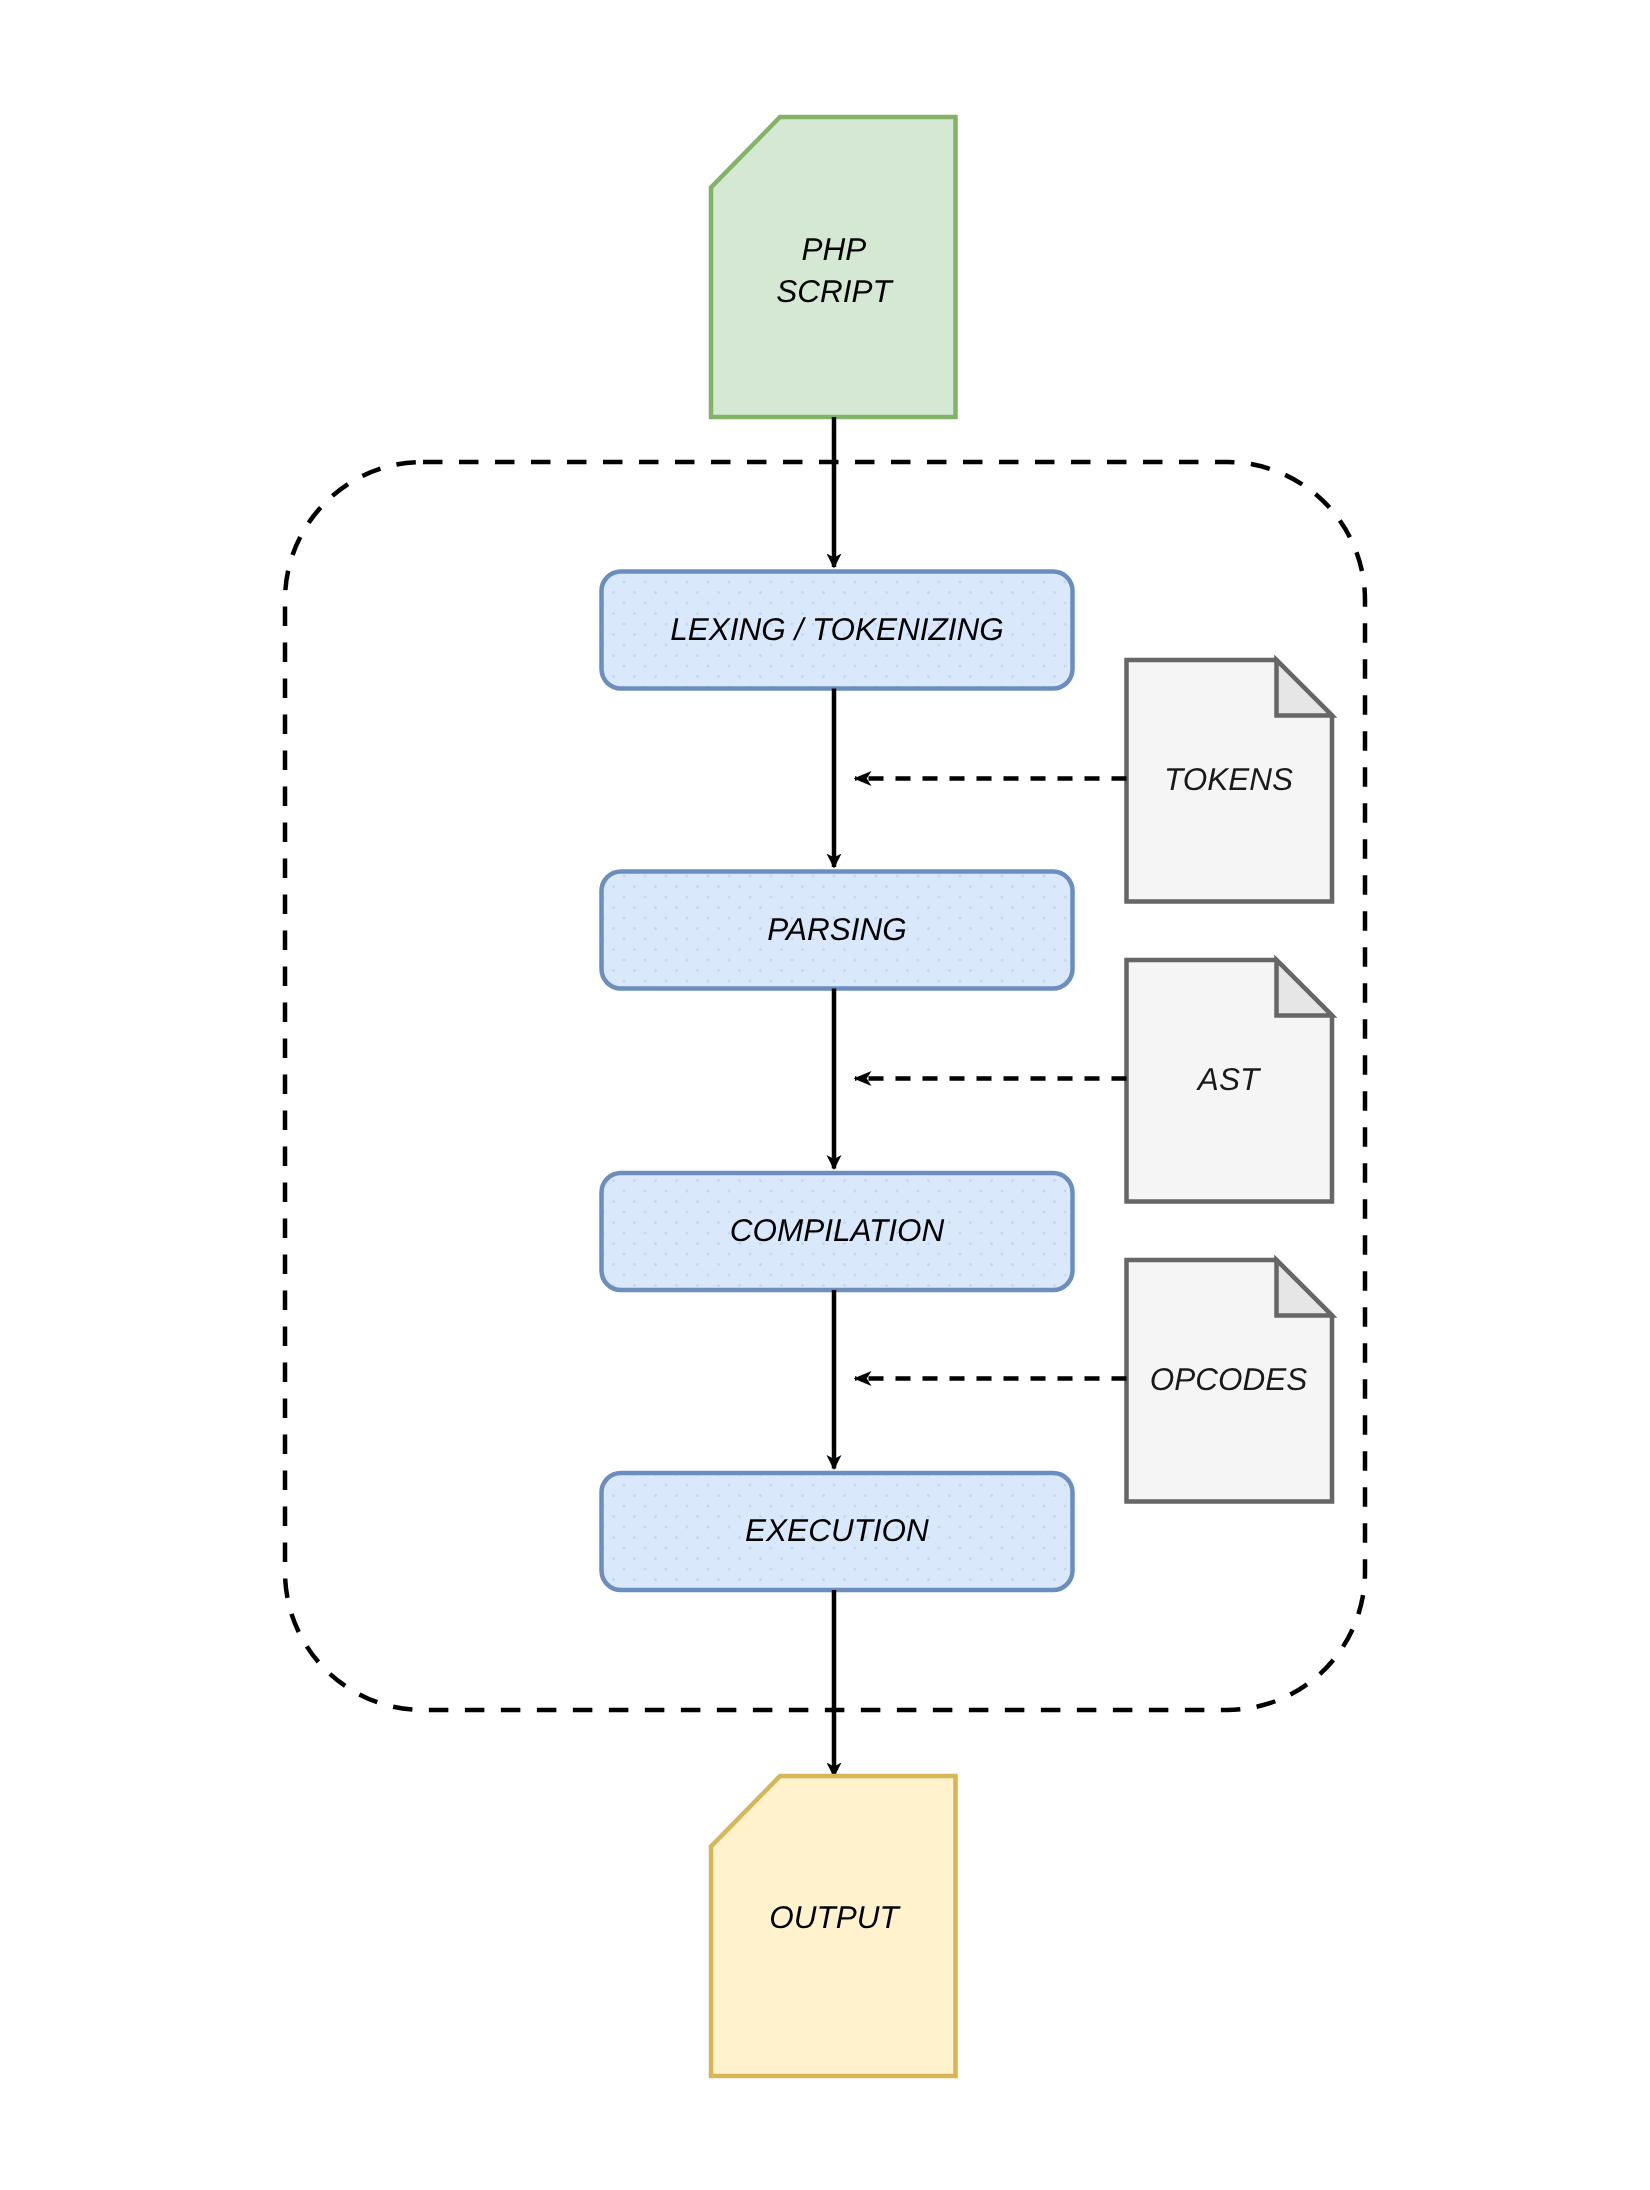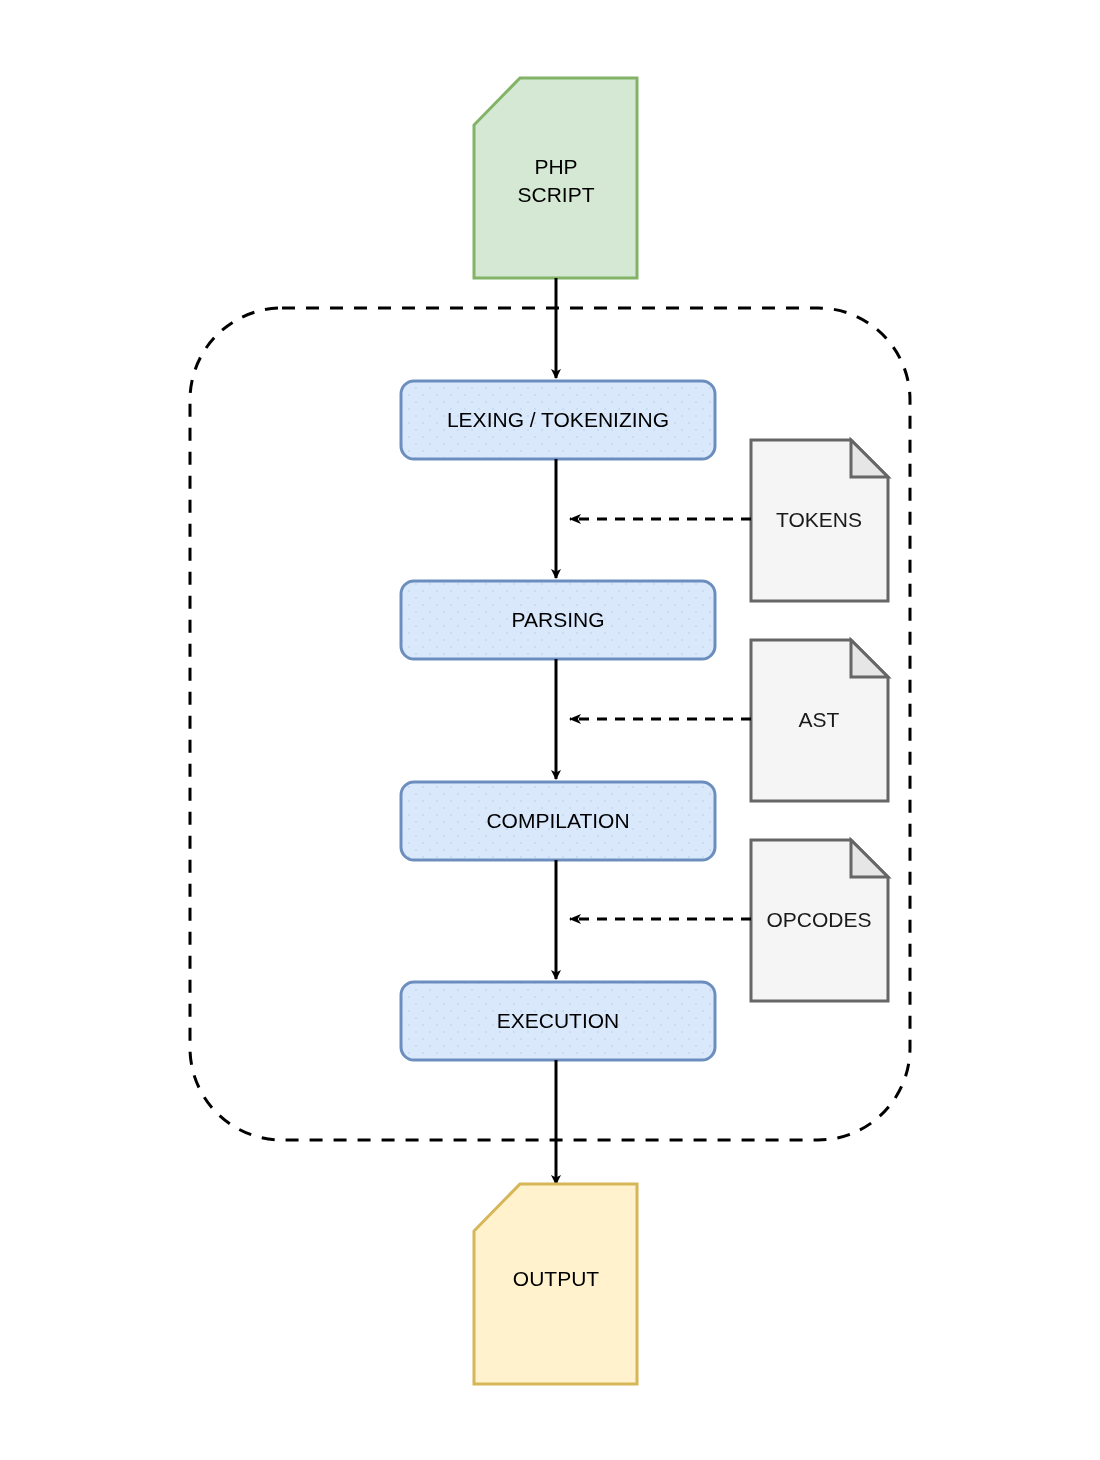--- a/index.html
+++ b/index.html
@@ -10,20 +10,21 @@
   body {
     width: 1100px;
     height: 1460px;
     font-family: "Liberation Sans", sans-serif;
     overflow: hidden;
   }
   #diagram-root {
     position: relative;
     width: 1100px;
     height: 1460px;
+    font-style: italic;
   }
   svg.layer {
     position: absolute;
     top: 0;
     left: 0;
     width: 1100px;
     height: 1460px;
   }
   .node-label {
     font-family: "Liberation Sans", sans-serif;

